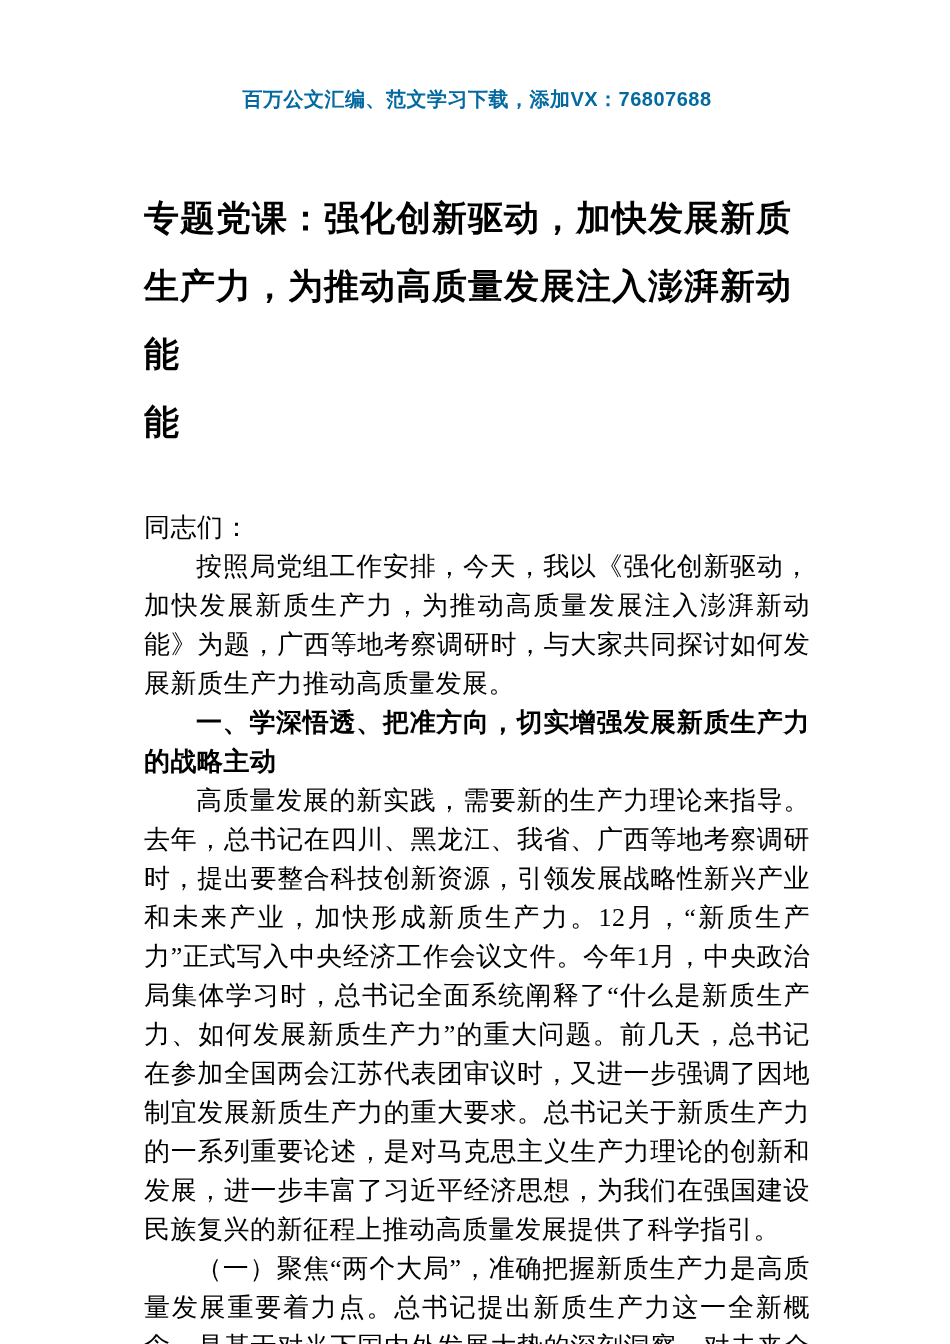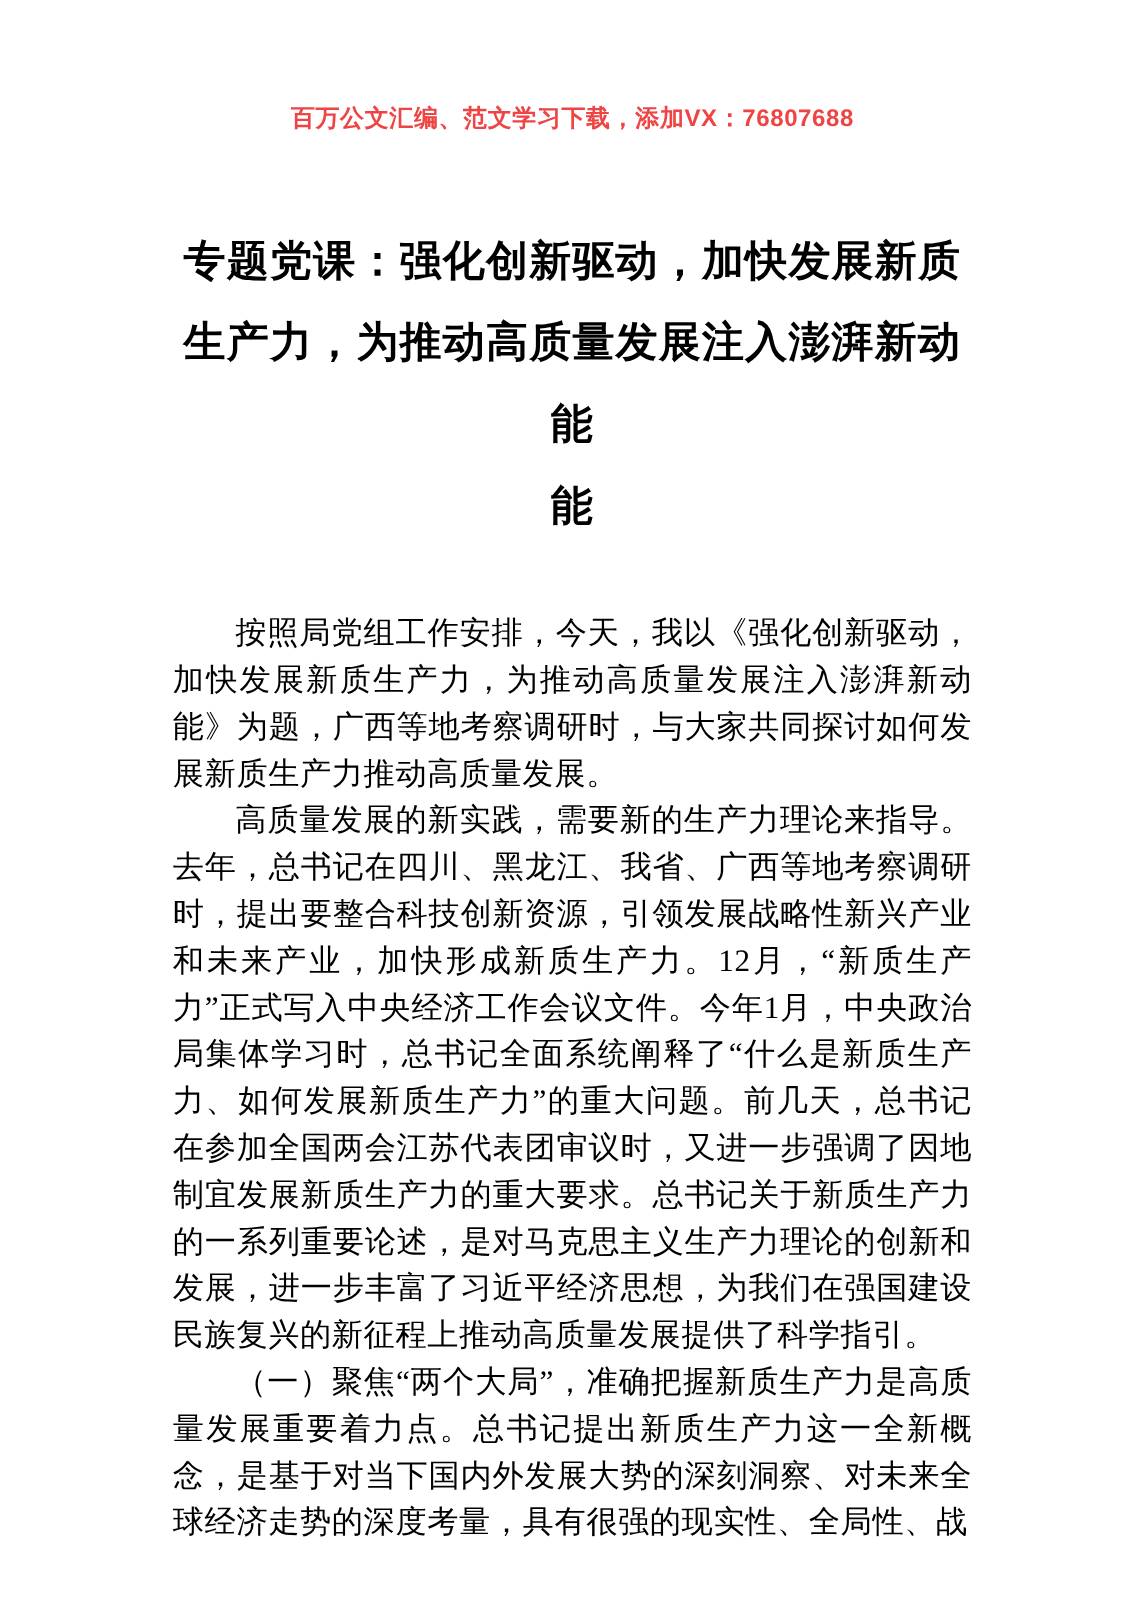--- a/index.html
+++ b/index.html
@@ -23,21 +23,21 @@
   .header-notice {
     text-align: center;
     font-size: 20px;
     line-height: 26px;
     font-family: "Liberation Sans", "DejaVu Sans", sans-serif;
     font-weight: 600;
     letter-spacing: 0.5px;
   }
   .doc-title {
     margin-top: 72px;
-    text-align: center;
+    text-align: left;
     font-size: 35px;
     font-weight: bold;
     line-height: 68px;
     font-family: "Liberation Sans", "DejaVu Sans", sans-serif;
     letter-spacing: 1px;
   }
   .doc-title .title-line {
     display: block;
   }
   .body-text {
@@ -56,28 +56,30 @@
   .para.bold {
     font-weight: bold;
   }
 </style>
 </head>
 <body>
 
 <div class="page">
   <div class="content">
 
-    <div class="header-notice" style="color: #ef4444;">百万公文汇编、范文学习下载，添加VX：76807688</div>
+    <div class="header-notice" style="color: #0369a1;">百万公文汇编、范文学习下载，添加VX：76807688</div>
 
     <h1 class="doc-title">
       <span class="title-line">专题党课：强化创新驱动，加快发展新质</span>
       <span class="title-line">生产力，为推动高质量发展注入澎湃新动能</span>
       <span class="title-line">能</span>
     </h1>
 
     <div class="body-text">
+      <p class="para">同志们：</p>
       <p class="para indent">按照局党组工作安排，今天，我以《强化创新驱动，加快发展新质生产力，为推动高质量发展注入澎湃新动能》为题，广西等地考察调研时，与大家共同探讨如何发展新质生产力推动高质量发展。</p>
+      <p class="para indent bold">一、学深悟透、把准方向，切实增强发展新质生产力的战略主动</p>
       <p class="para indent">高质量发展的新实践，需要新的生产力理论来指导。去年，总书记在四川、黑龙江、我省、广西等地考察调研时，提出要整合科技创新资源，引领发展战略性新兴产业和未来产业，加快形成新质生产力。12月，“新质生产力”正式写入中央经济工作会议文件。今年1月，中央政治局集体学习时，总书记全面系统阐释了“什么是新质生产力、如何发展新质生产力”的重大问题。前几天，总书记在参加全国两会江苏代表团审议时，又进一步强调了因地制宜发展新质生产力的重大要求。总书记关于新质生产力的一系列重要论述，是对马克思主义生产力理论的创新和发展，进一步丰富了习近平经济思想，为我们在强国建设民族复兴的新征程上推动高质量发展提供了科学指引。</p>
       <p class="para indent">（一）聚焦“两个大局”，准确把握新质生产力是高质量发展重要着力点。总书记提出新质生产力这一全新概念，是基于对当下国内外发展大势的深刻洞察、对未来全球经济走势的深度考量，具有很强的现实性、全局性、战</p>
     </div>
 
   </div>
 </div>
 
 </body></html>

